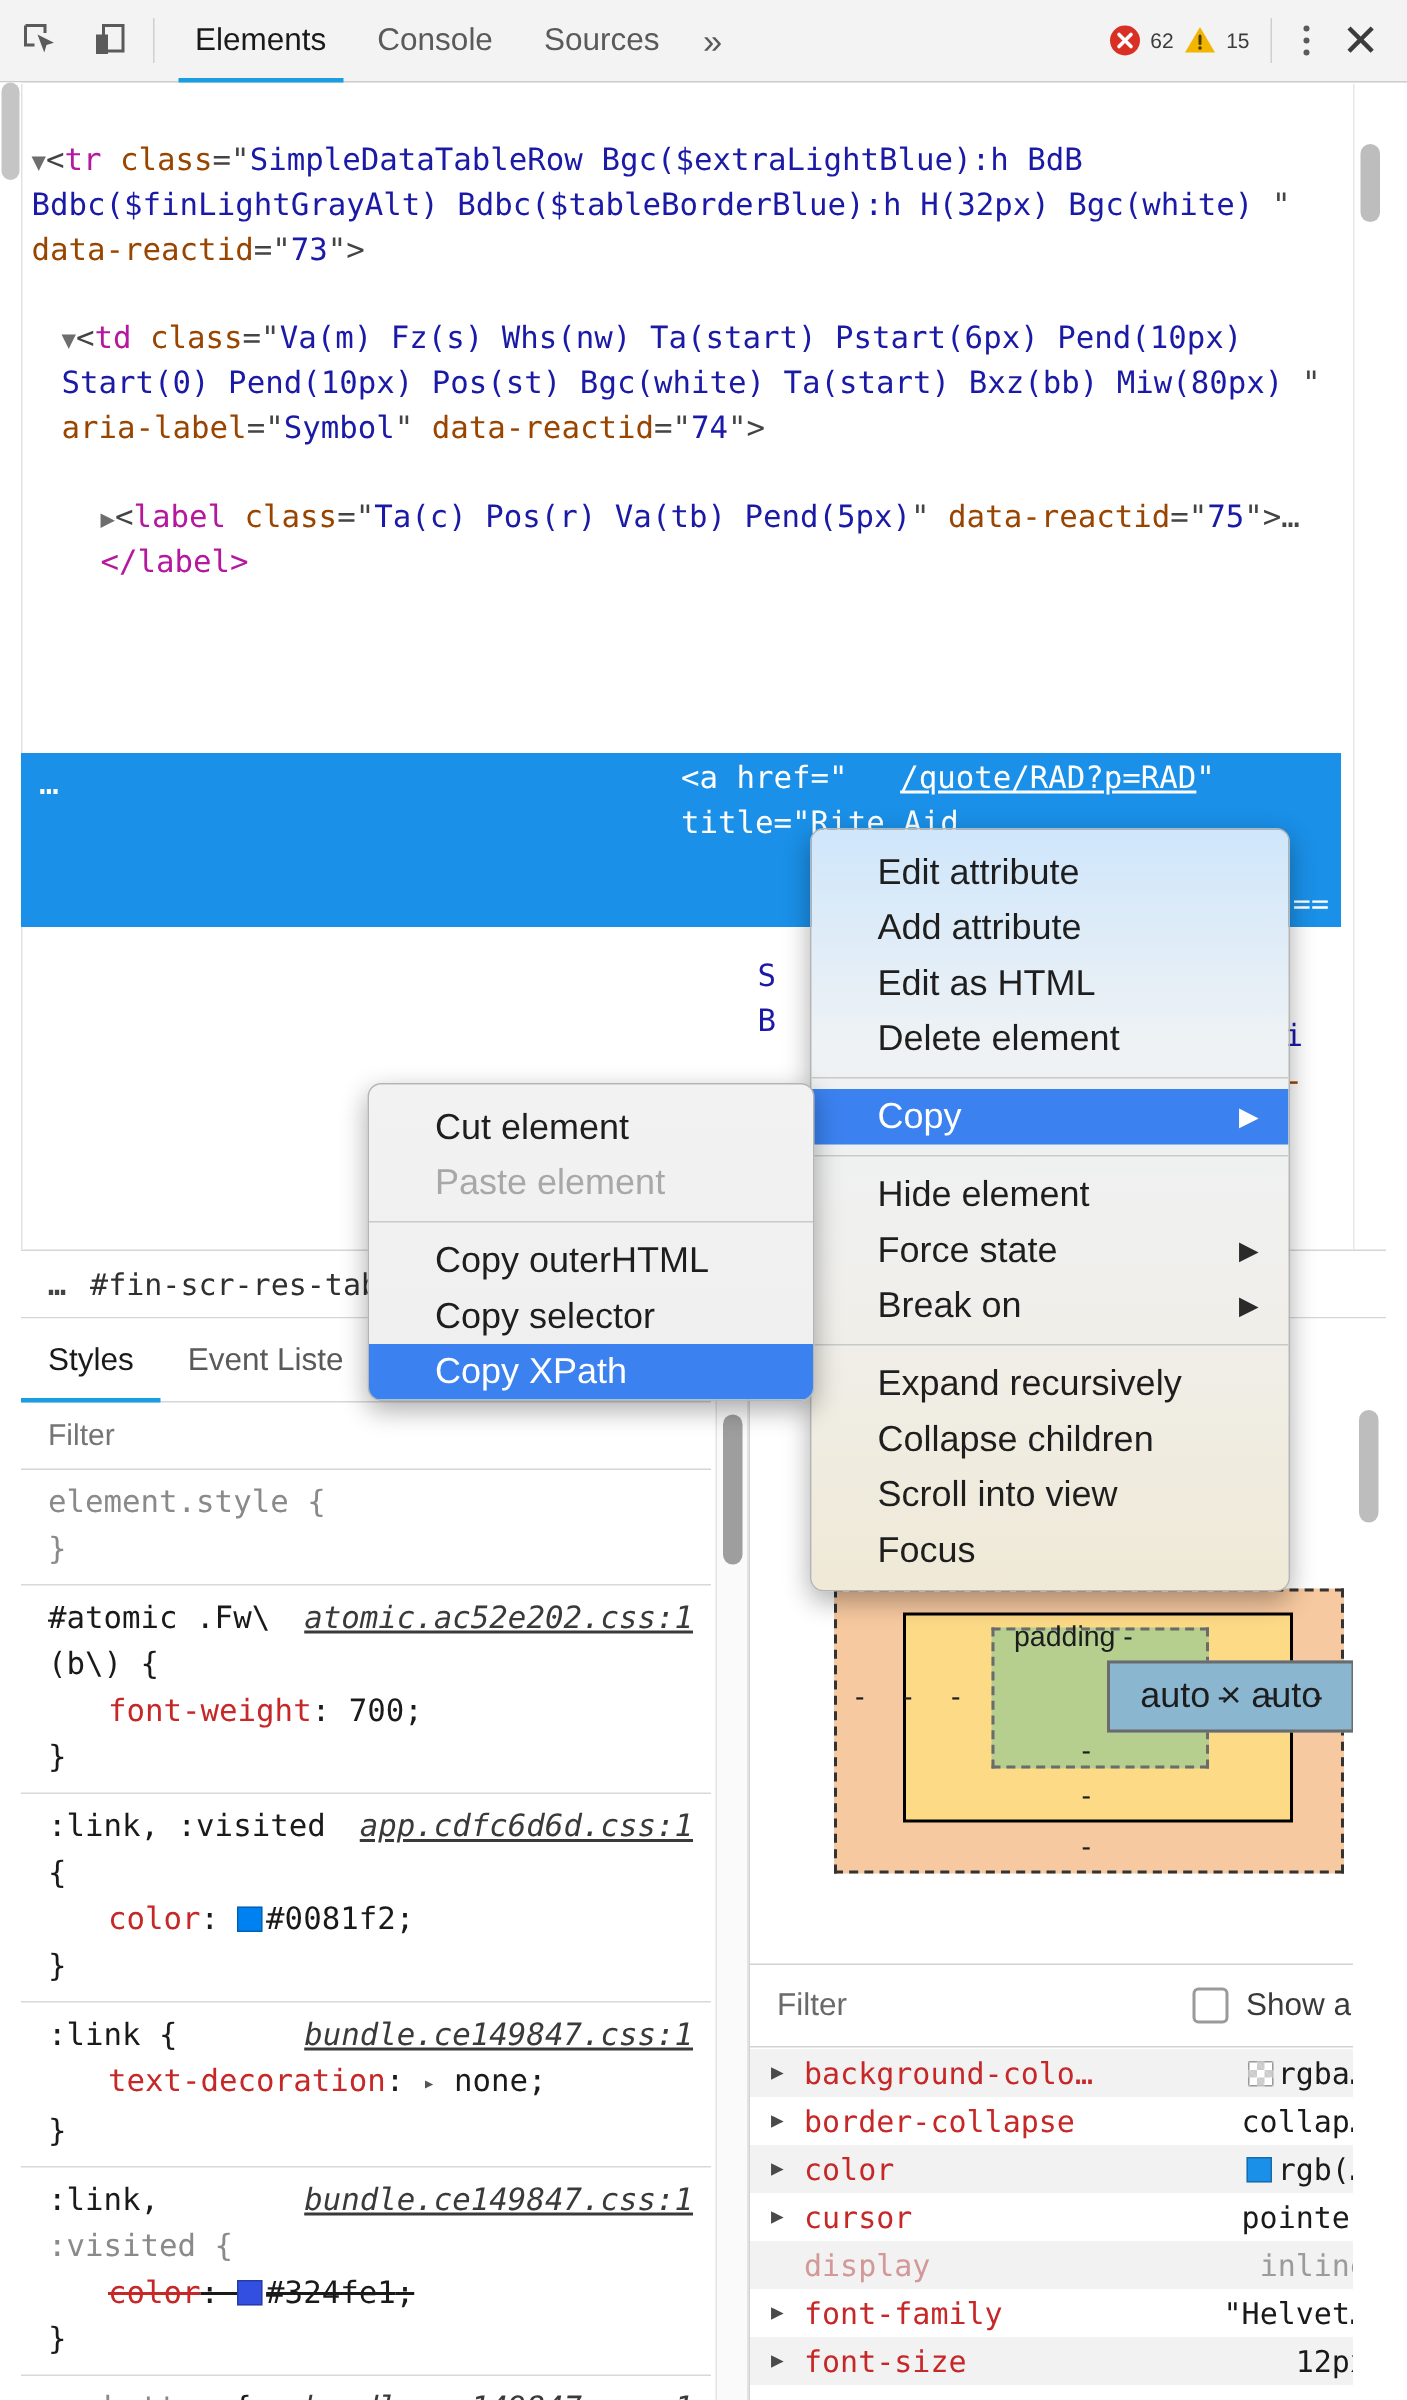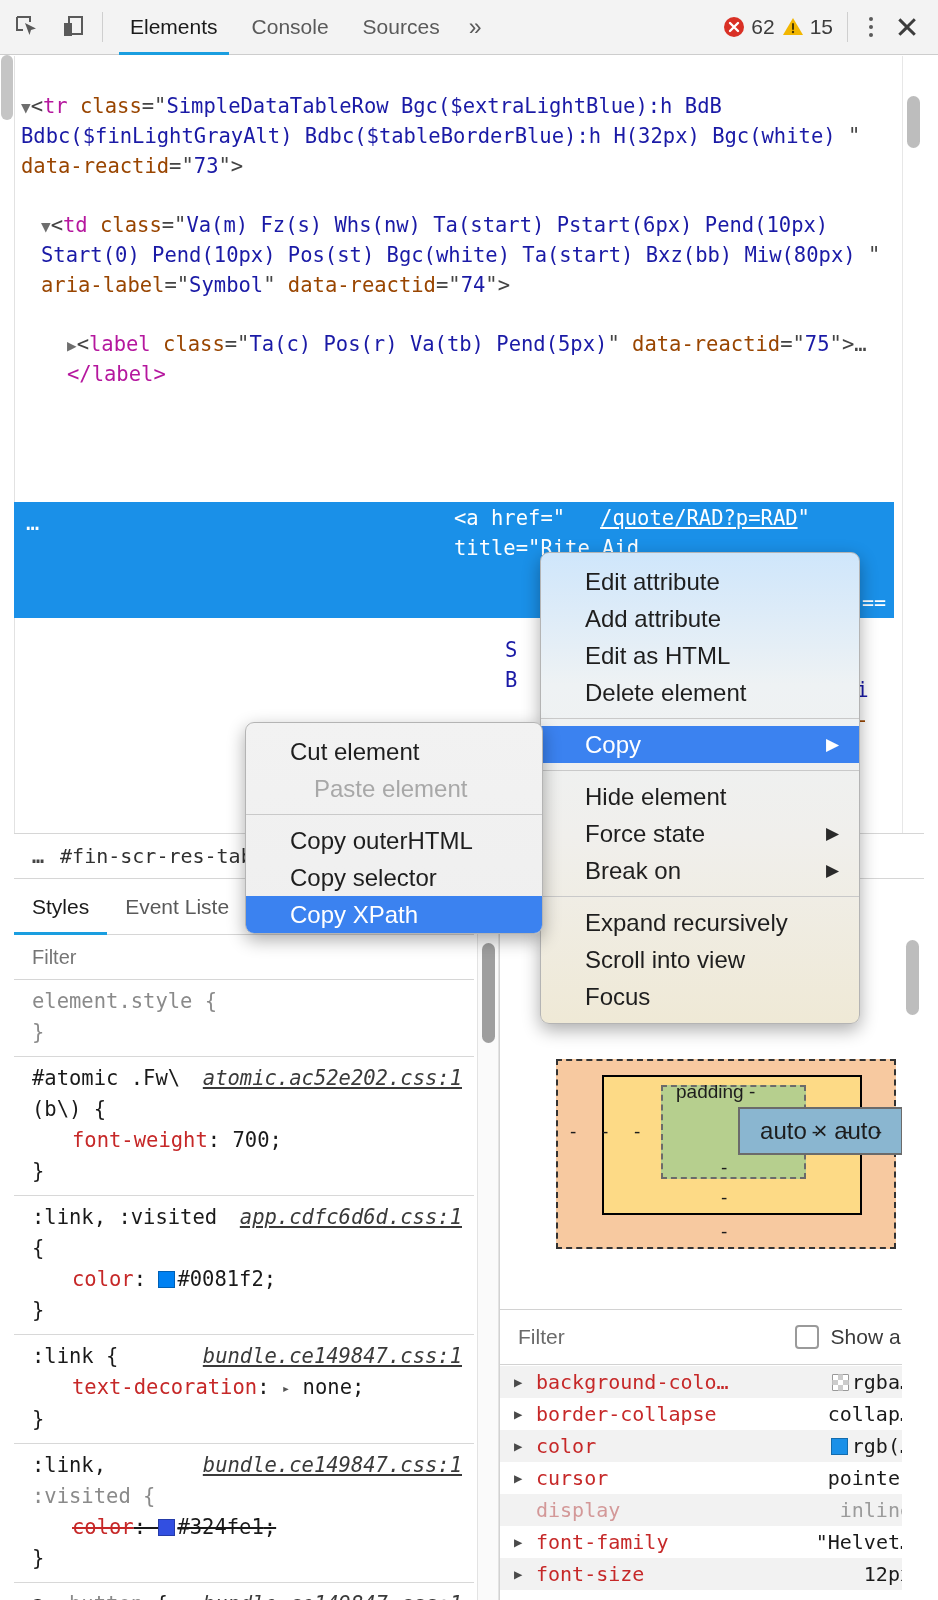--- a/index.html
+++ b/index.html
@@ -14,21 +14,21 @@
   .tb-icon{width:38px;height:38px;margin-left:8px;display:flex;align-items:center;justify-content:center;}
   .tb-icon svg{display:block;}
   .tb-sep{width:1px;height:30px;background:#cfcfcf;margin:0 10px;}
   .tabs{display:flex;align-items:flex-end;height:55px;}
   .tab{height:55px;display:flex;align-items:center;padding:0 17px;font-size:21px;color:#5a5a5a;
     position:relative;}
   .tab.active{color:#1a1a1a;}
   .tab.active:after{content:"";position:absolute;left:6px;right:6px;bottom:0;height:3px;background:#1a9ee0;}
   .tab-more{font-size:23px;color:#5a5a5a;padding:0 12px;display:flex;align-items:center;height:55px;}
   .tb-right{margin-left:auto;display:flex;align-items:center;height:55px;padding-right:10px;}
-  .badge{display:flex;align-items:center;font-size:21px;color:#3c3c3c;margin-right:6px;}
+  .badge{display:flex;align-items:center;font-size:14px;color:#3c3c3c;margin-right:6px;}
   .badge .glyph{margin-right:5px;display:flex;align-items:center;}
   .vsep{width:1px;height:30px;background:#cfcfcf;margin:0 8px;}
   .kebab{width:30px;display:flex;flex-direction:column;align-items:center;justify-content:center;gap:4px;}
   .kebab i{width:4px;height:4px;border-radius:50%;background:#5a5a5a;display:block;}
   .closebtn{width:42px;height:42px;display:flex;align-items:center;justify-content:center;font-size:30px;color:#3c3c3c;}
 
   
   .outer-scroll{position:absolute;left:0;top:55px;width:14px;height:1545px;background:#fff;}
   .outer-scroll .thumb{position:absolute;left:1px;top:0px;width:12px;height:65px;background:#c5c5c5;border-radius:6px;}
 
@@ -130,21 +130,21 @@
   .swcheck{display:inline-block;width:17px;height:17px;margin-right:3px;border:1px solid rgba(0,0,0,.25);
     background-image:linear-gradient(45deg,#ccc 25%,transparent 25%,transparent 75%,#ccc 75%),
       linear-gradient(45deg,#ccc 25%,#fff 25%,#fff 75%,#ccc 75%);
     background-size:10px 10px;background-position:0 0,5px 5px;}
 
   
   .ctxmenu{position:absolute;border:1px solid #b4b4b4;border-radius:9px;
     box-shadow:0 6px 18px rgba(0,0,0,.33);overflow:hidden;
     background:linear-gradient(180deg,#cfe6fb 0%,#eef2f4 28%,#f0efec 60%,#efe9d6 100%);}
   .ctxmenu .mi{height:38px;display:flex;align-items:center;padding:0 20px 0 44px;font-size:24px;color:#1e1e1e;}
-  .ctxmenu .mi.dis{color:#a8a8a8;margin-left:24px;}
+  .ctxmenu .mi.dis{color:#a8a8a8;}
   .ctxmenu .mi.hl{background:#3b82f0;color:#fff;}
   .ctxmenu .mi .sub{margin-left:auto;font-size:17px;}
   .ctxmenu .msep{height:1px;background:#c9c9c9;margin:7px 0;}
 
   #menu-main{left:540px;top:552px;width:320px;padding:10px 0 8px 0;}
   #menu-main .mi{height:37px;}
   #menu-copy{left:245px;top:722px;width:298px;
     background:linear-gradient(180deg,#f2f2f2 0%,#efefef 100%);padding:10px 0 0 0;border-radius:9px;}
   #menu-copy .mi{height:37px;}
 </style>
@@ -401,20 +401,21 @@
     <div class="mi">
       <span>Force state</span>
       <span class="sub" style="color:#2a2a2a">▶</span>
     </div>
     <div class="mi">
       <span>Break on</span>
       <span class="sub" style="color:#2a2a2a">▶</span>
     </div>
     <div class="msep"></div>
     <div class="mi">Expand recursively</div>
+    <div class="mi">Collapse children</div>
     <div class="mi">Scroll into view</div>
     <div class="mi">Focus</div>
   </div>
 
   <div class="ctxmenu" id="menu-copy">
     <div class="mi">Cut element</div>
     <div class="mi dis">Paste element</div>
     <div class="msep"></div>
     <div class="mi">Copy outerHTML</div>
     <div class="mi">Copy selector</div>

